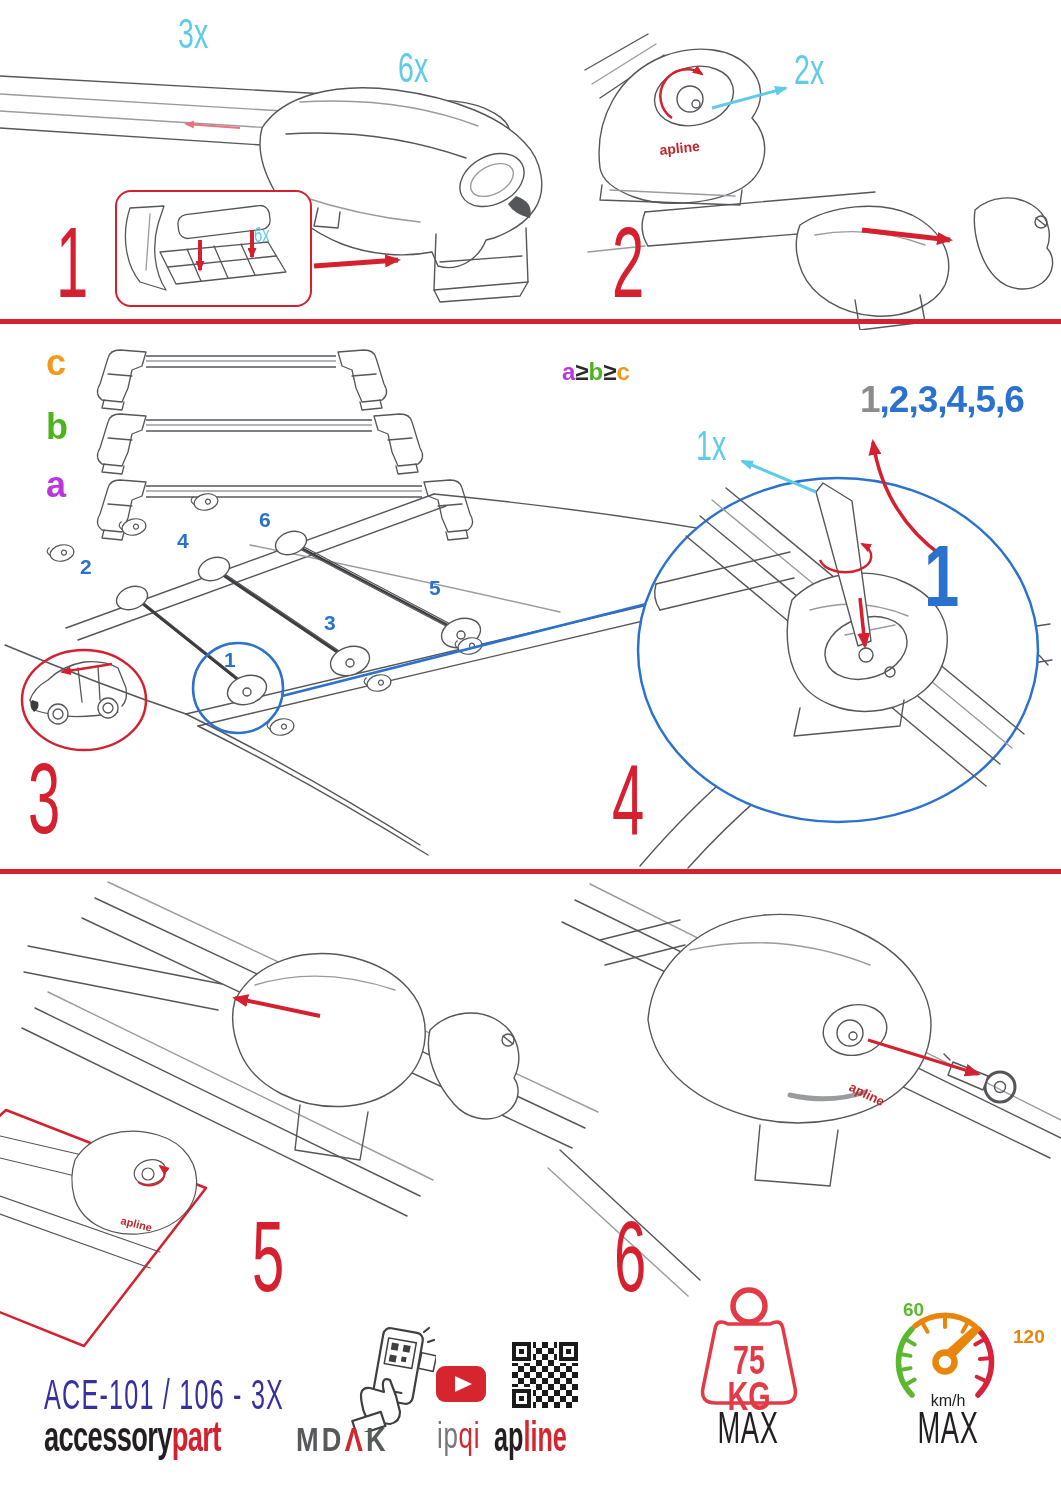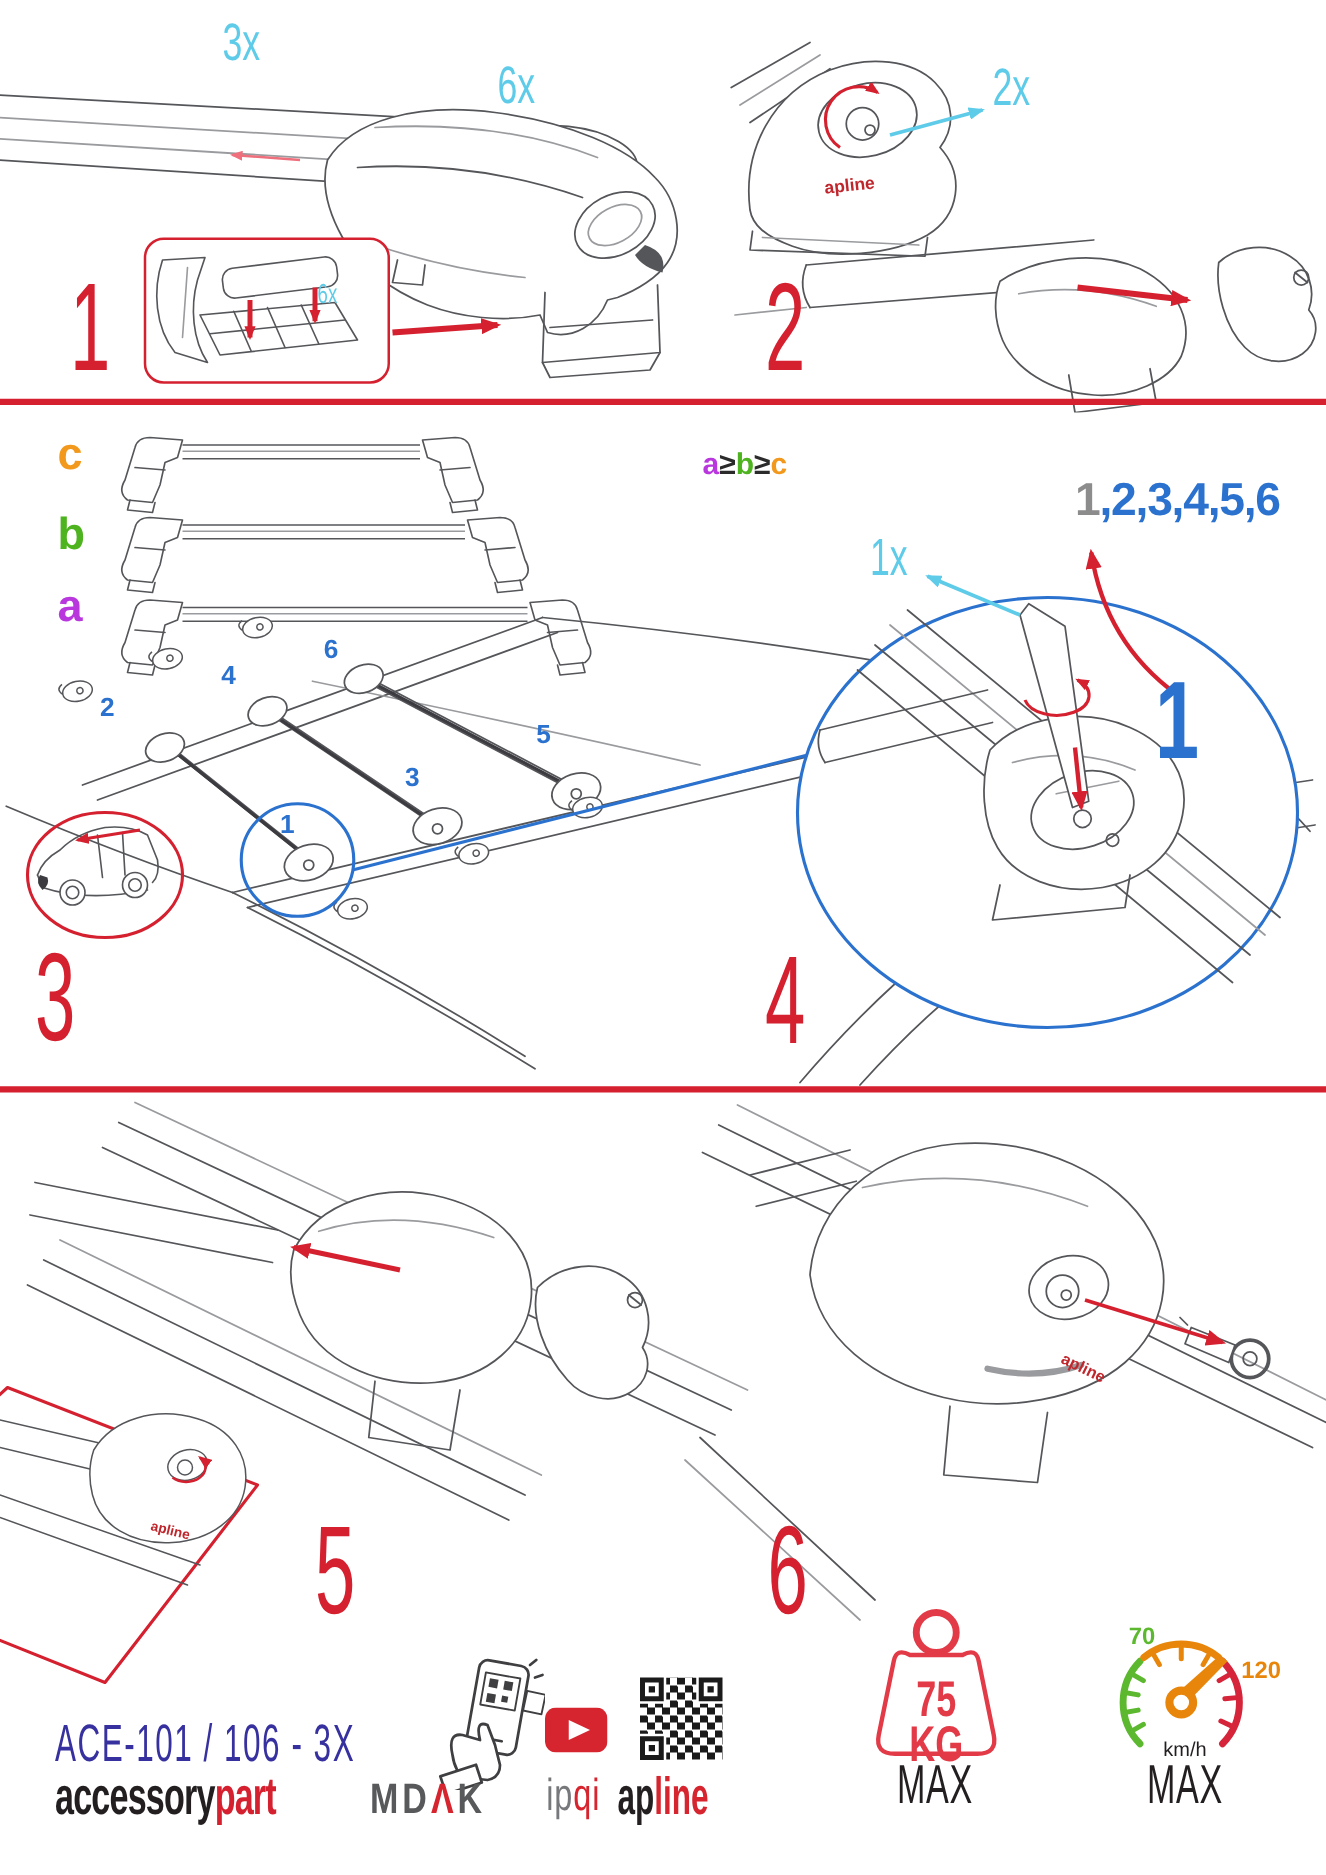--- a/index.html
+++ b/index.html
@@ -35,21 +35,21 @@
   .mdak .red{color:#d6252e;}
   .ipqi{font-size:36px;font-weight:400;color:#77787b;letter-spacing:1px;transform:scaleX(.72);line-height:.9;}
   .ipqi .red{color:#d6252e;}
   .brand2{font-size:42px;font-weight:700;color:#231f20;transform:scaleX(.6);line-height:.9;}
   .brand2 .red{color:#d6252e;}
   .limit-val{display:inline-block;width:106px;text-align:center;font-size:40px;font-weight:700;
              color:#e23b47;transform:scaleX(.72);transform-origin:center top;line-height:.9;}
   .limit-max{display:inline-block;width:106px;text-align:center;font-size:44px;font-weight:400;
              color:#231f20;transform:scaleX(.62);transform-origin:center top;line-height:.9;letter-spacing:1px;}
   .sp-lo{font-size:19px;font-weight:700;color:#5cb82f;line-height:1;}
-  .sp-hi{font-size:19px;font-weight:700;color:#e8860b;line-height:1;}
+  .sp-hi{font-size:19px;font-weight:700;color:#e8860b;line-height:1;margin-left:20px;}
   .sp-unit{display:inline-block;width:70px;text-align:center;font-size:16px;font-weight:400;color:#231f20;line-height:1;}
   
   .qr{width:66px;height:66px;background:
       repeating-conic-gradient(#1a1a1a 0% 25%, #ffffff 0% 50%);
       background-size:12px 12px;position:absolute;}
   .finder{position:absolute;width:19px;height:19px;border:4px solid #1a1a1a;background:#fff;
           box-shadow:0 0 0 2px #fff;box-sizing:border-box;}
   .finder::after{content:"";position:absolute;left:3px;top:3px;width:5px;height:5px;background:#1a1a1a;}
 </style>
 </head>
@@ -414,18 +414,18 @@
       <line x1="39.5" y1="33.3" x2="45.5" y2="43.7" stroke="#e8860b" stroke-width="4"></line>
       <line x1="63" y1="27" x2="63" y2="39" stroke="#e8860b" stroke-width="4"></line>
       <line x1="86.5" y1="33.3" x2="80.5" y2="43.7" stroke="#e8860b" stroke-width="4"></line>
       <line x1="103.7" y1="50.5" x2="93.3" y2="56.5" stroke="#d6253a" stroke-width="4"></line>
       <line x1="109.8" y1="69.9" x2="97.9" y2="71" stroke="#d6253a" stroke-width="4"></line>
       <line x1="105.6" y1="93.9" x2="94.7" y2="88.8" stroke="#d6253a" stroke-width="4"></line>
     </g>
     <polygon points="58,68 62,80 100,41 94,36" fill="#e8860b"></polygon>
     <circle cx="63" cy="74" r="9.5" stroke="#e8860b" stroke-width="6.5" fill="#ffffff"></circle>
   </svg>
-  <span class="abs sp-lo" style="left:903px;top:1300px">70</span>
+  <span class="abs sp-lo" style="left:903px;top:1300px">60</span>
   <span class="abs sp-hi" style="left:993px;top:1327px">120</span>
   <span class="abs sp-unit" style="left:913px;top:1393px">km/h</span>
   <span class="abs limit-max" style="left:898px;top:1408px;width:100px">MAX</span>
 
 </div>
 
 </body></html>

